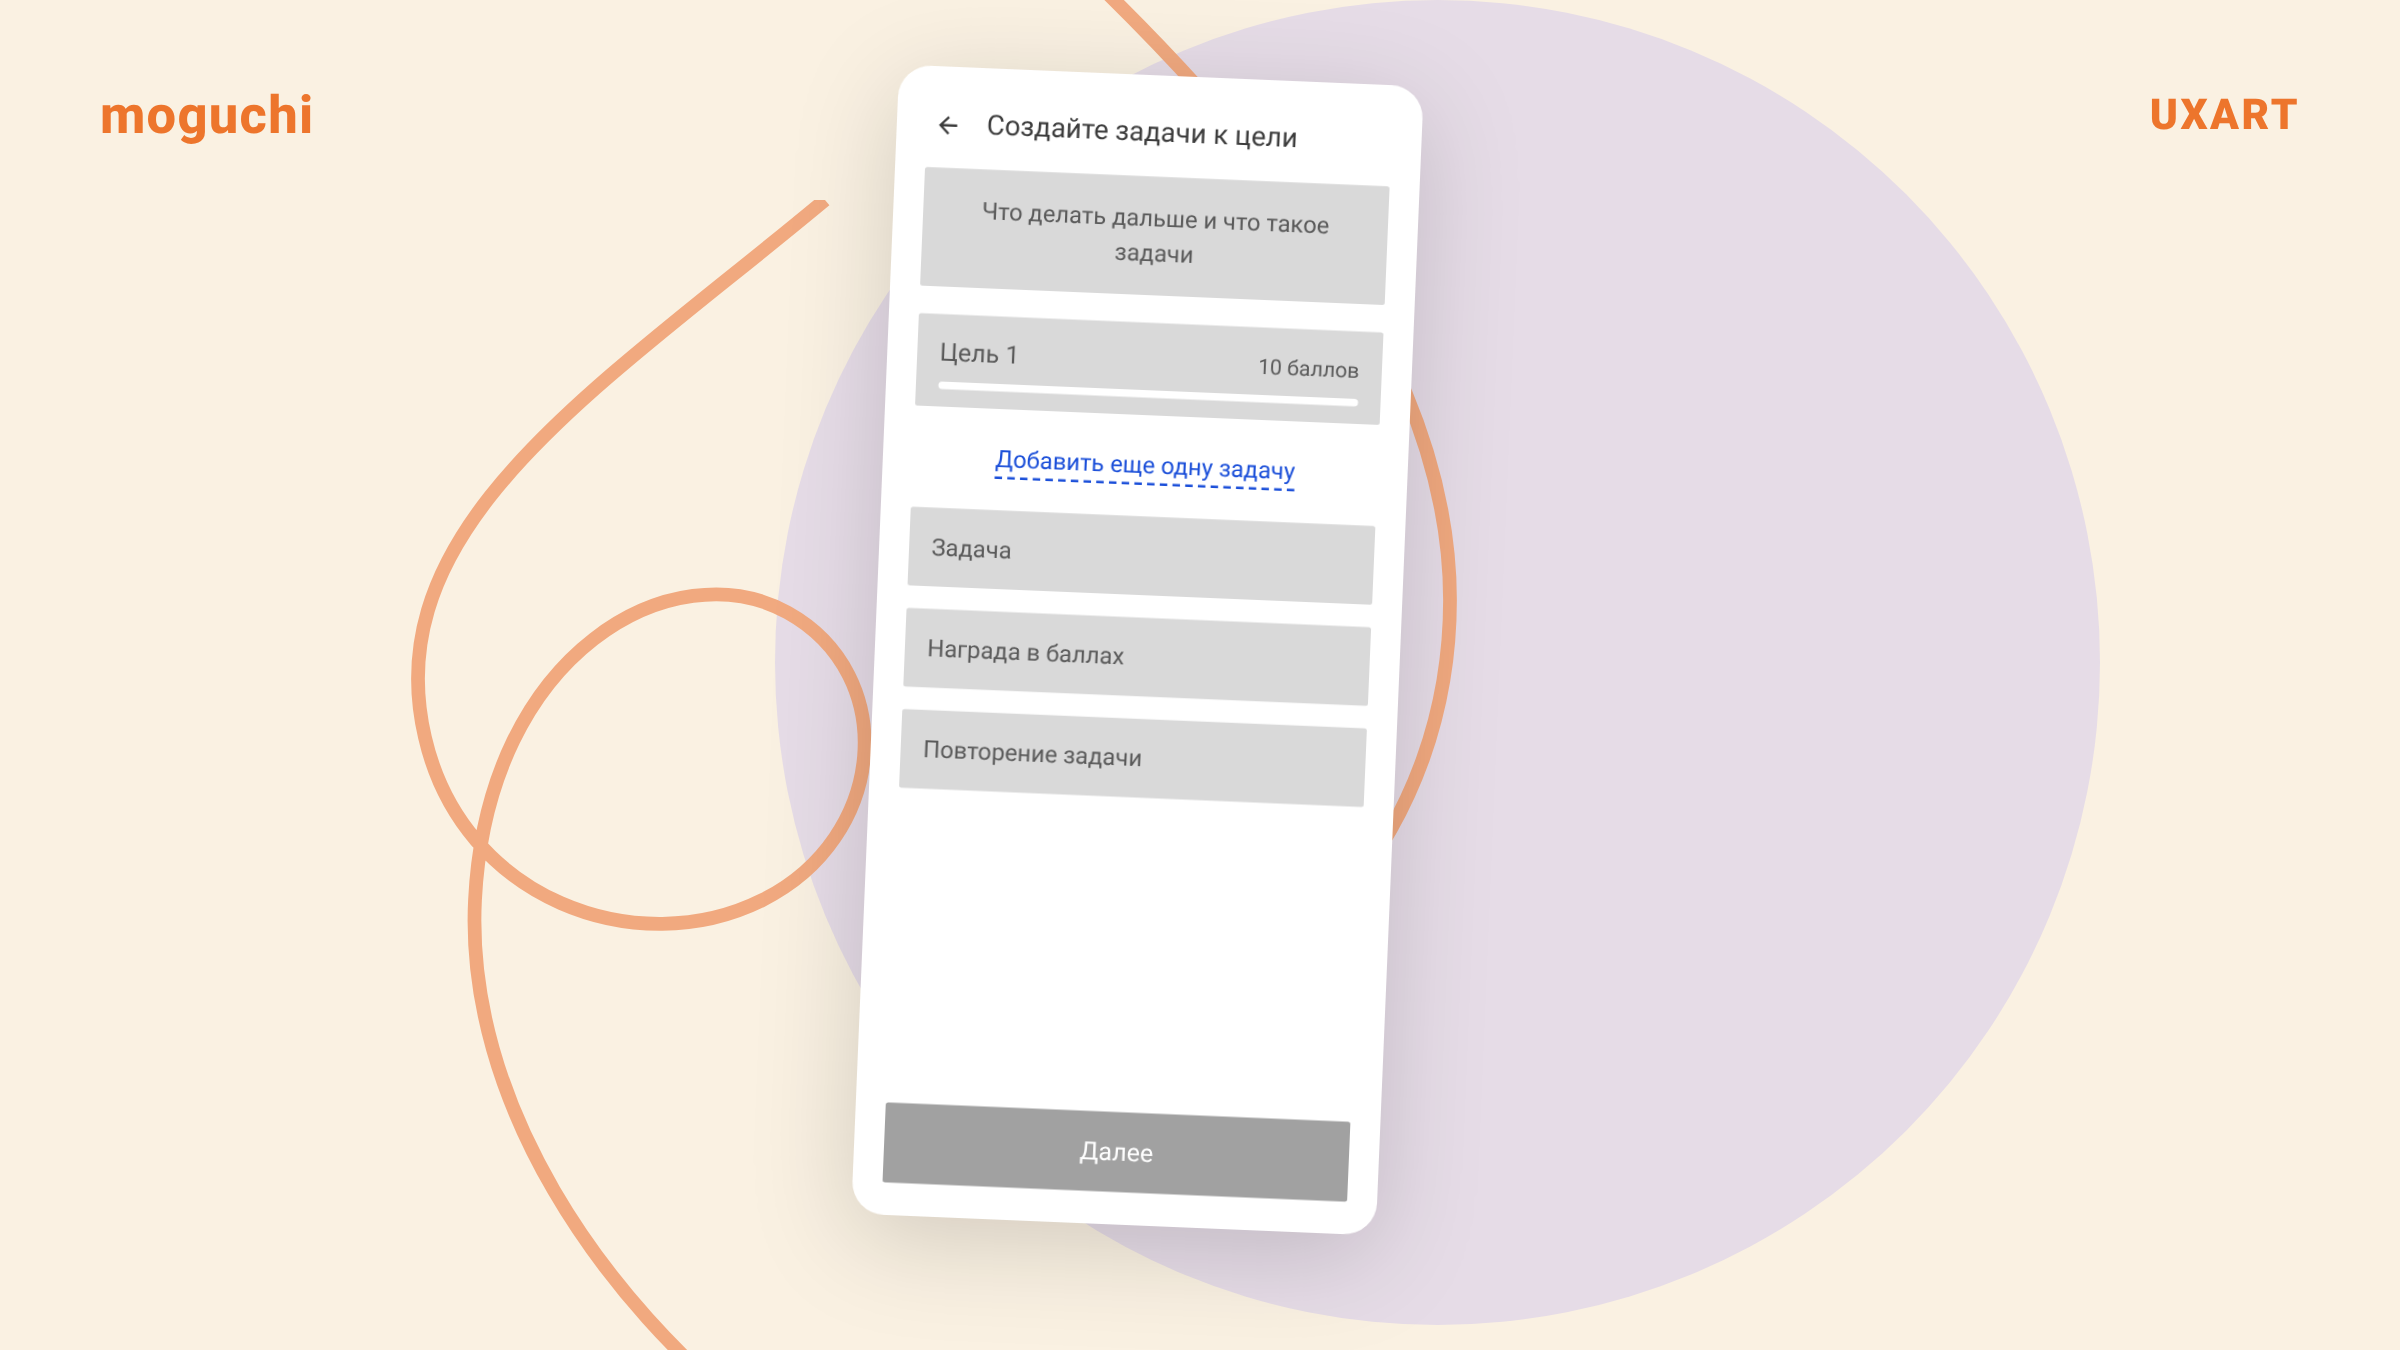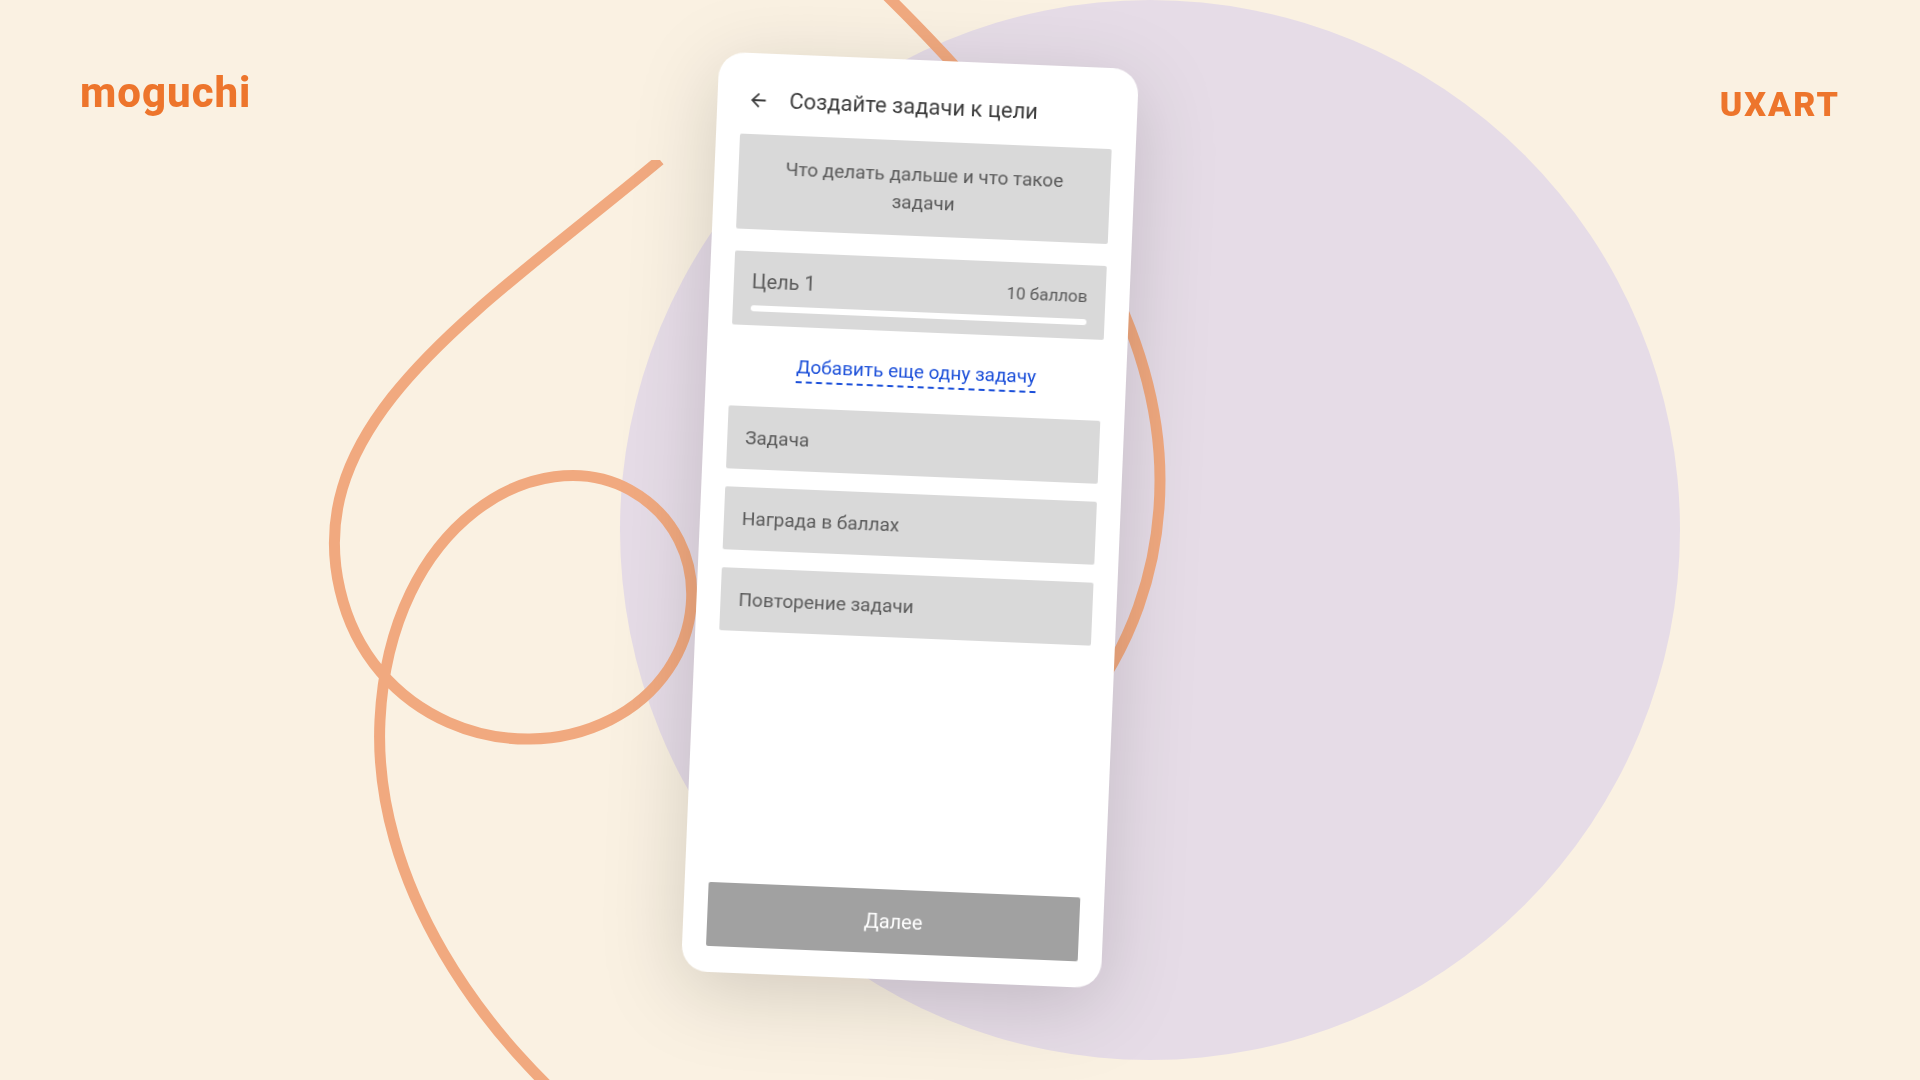--- a/index.html
+++ b/index.html
@@ -2,21 +2,21 @@
 <html><head>
   <meta charset="utf-8">
   <style>
     * { margin:0; padding:0; box-sizing:border-box; }
     html,body { width:1920px; height:1080px; overflow:hidden; font-family:-apple-system,BlinkMacSystemFont,"Segoe UI",Roboto,sans-serif; }
     .stage { position:relative; width:1920px; height:1080px; background:#faf1e2; }
     .decor-circle { position:absolute; width:1060px; height:1060px; border-radius:50%; background:#e6dce7; left:620px; top:0px; }
     .decor-loop { position:absolute; left:180px; top:160px; pointer-events:none; }
     .decor-curve { position:absolute; right:520px; top:-40px; pointer-events:none; }
     .brand-left { position:absolute; left:80px; top:68px; font-weight:800; font-size:42px; letter-spacing:1px; color:#ed752c; }
-    .brand-right { position:absolute; right:80px; top:84px; font-weight:900; font-size:34px; letter-spacing:2px; color:#ed752c; }
+    .brand-right { position:absolute; right:80px; top:72px; font-weight:900; font-size:34px; letter-spacing:2px; color:#ed752c; }
     .phone-wrap { position:absolute; left:700px; top:60px; transform:rotate(2.4deg); filter:drop-shadow(0 18px 40px rgba(0,0,0,0.16)); }
     .phone { width:420px; height:920px; background:#ffffff; border-radius:26px; padding:34px 24px 26px 24px; display:flex; flex-direction:column; }
     .topbar { display:flex; align-items:center; gap:20px; padding:0 6px 22px 6px; }
     .back-icon svg { display:block; }
     .title { font-size:22px; color:#3c3c3c; }
     .card { background:#d9d9d9; border-radius:2px; }
     .info-card { padding:20px 38px; text-align:center; font-size:19px; color:#5a5a5a; line-height:1.45; margin-bottom:22px; }
     .goal-card { padding:18px 18px 14px 18px; margin-bottom:22px; }
     .goal-row { display:flex; justify-content:space-between; align-items:baseline; margin-bottom:12px; }
     .goal-label { font-size:20px; color:#5a5a5a; }

